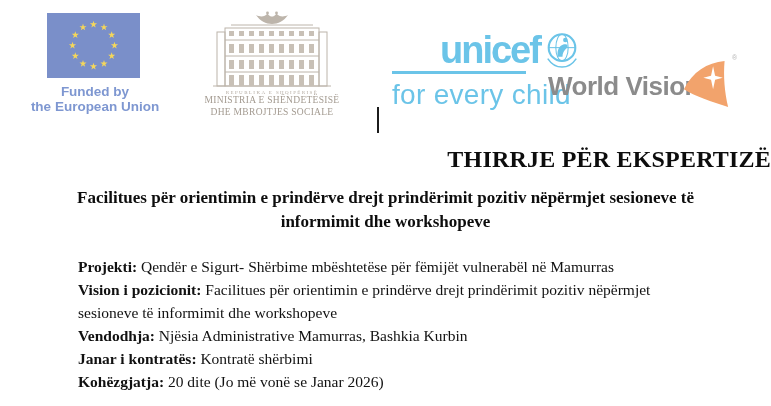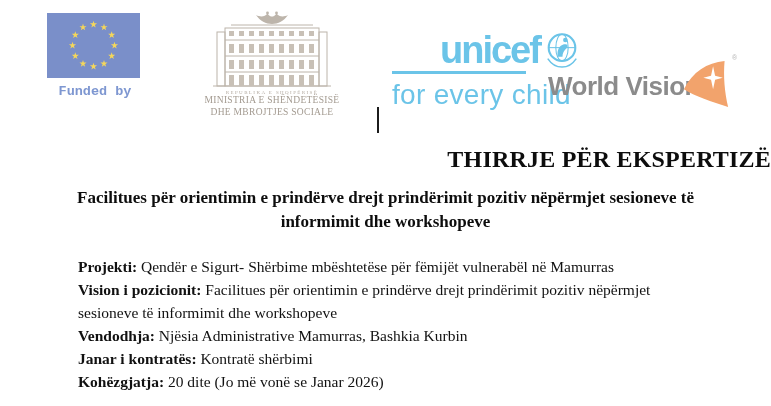--- a/index.html
+++ b/index.html
@@ -5,21 +5,21 @@
   html,body{margin:0;padding:0;background:#fff;}
   .page{
     position:relative;width:771px;height:406px;background:#ffffff;
     font-family:"Liberation Serif",serif;color:#111;overflow:hidden;
   }
   
   .eu-flag{position:absolute;left:47px;top:13px;width:93px;height:65px;background:#7a8fc9;}
   .eu-flag svg{display:block;width:100%;height:100%;}
   .eu-text{
     position:absolute;left:5px;top:84px;width:180px;text-align:center;
-    font-family:Liberation Mono, monospace;font-weight:700;font-size:13.5px;
+    font-family:Liberation Sans, sans-serif;font-weight:700;font-size:13.5px;
     line-height:15px;color:#7e97d1;
   }
   
   .ministry{position:absolute;left:198px;top:10px;width:148px;text-align:center;}
   .ministry svg{display:block;margin:0 auto;width:122px;height:78px;}
   .min-l1{font-size:5px;letter-spacing:1.4px;color:#b3aaa0;margin-top:2px;white-space:nowrap;}
   .min-l2,.min-l3{font-size:9.5px;letter-spacing:.3px;color:#a39a90;line-height:11.5px;white-space:nowrap;}
   
   .unicef{position:absolute;left:392px;top:30px;width:134px;font-family:"Liberation Sans",sans-serif;}
   .unicef-top{display:flex;align-items:center;margin-left:48px;}
@@ -69,20 +69,21 @@
         <use href="#star" x="42" y="49" width="9" height="9"></use>
         <use href="#star" x="31.5" y="46.2" width="9" height="9"></use>
         <use href="#star" x="23.8" y="38.5" width="9" height="9"></use>
         <use href="#star" x="21" y="28" width="9" height="9"></use>
         <use href="#star" x="23.8" y="17.5" width="9" height="9"></use>
         <use href="#star" x="31.5" y="9.8" width="9" height="9"></use>
       </svg>
     </div>
     <div class="eu-text">
       <div>Funded by</div>
+      <div>the European Union</div>
     </div>
   </div>
 
   <div class="ministry">
     <svg viewBox="0 0 122 78">
       <g fill="#bdb5ab">
         <path d="M61,14 C55,14 49,11 45,5 C50,7.5 54,6.5 56.5,3.5 C58,6 60,6.5 61,6.5 C62,6.5 64,6 65.5,3.5 C68,6.5 72,7.5 77,5 C73,11 67,14 61,14 Z"></path>
         <circle cx="56.5" cy="3" r="1.4"></circle>
           <circle cx="65.5" cy="3" r="1.4"></circle>
       </g>

